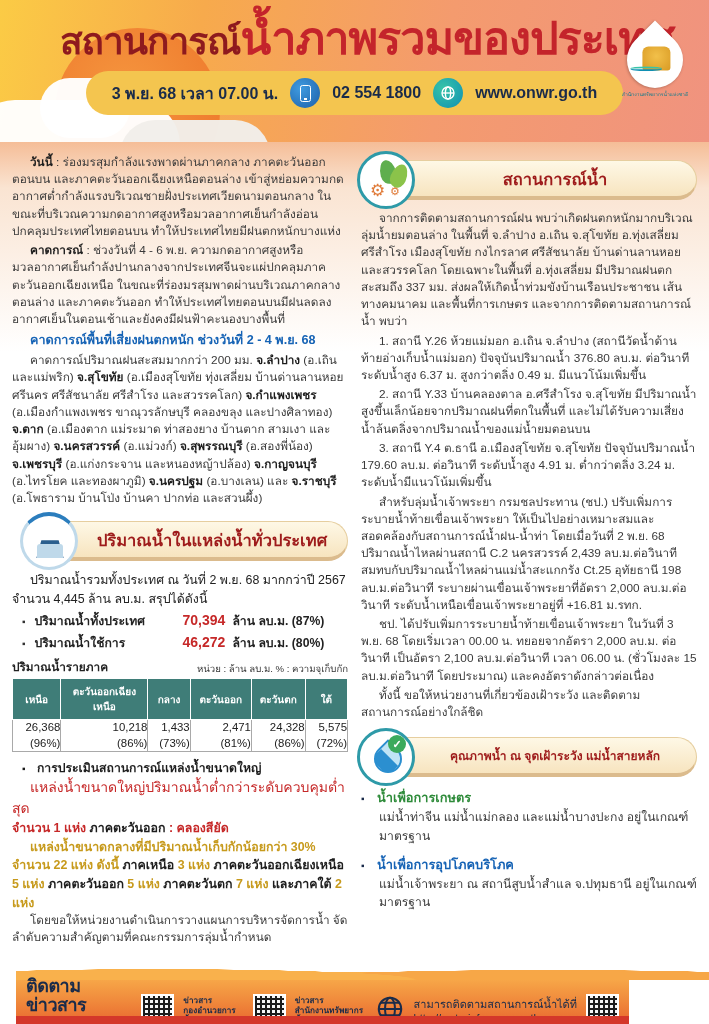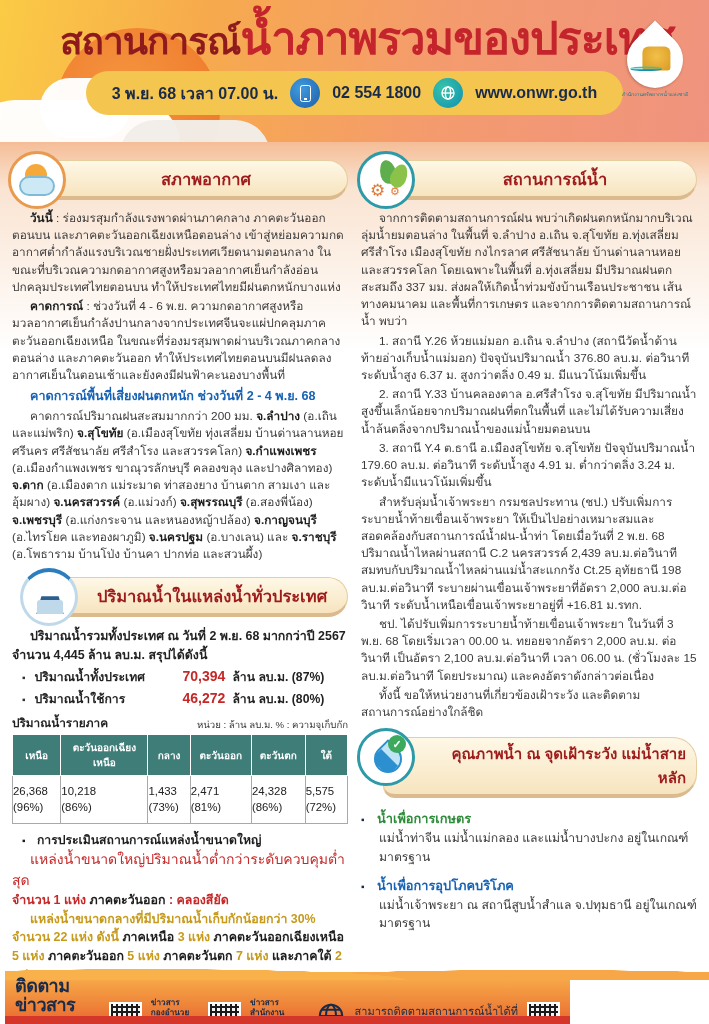--- a/index.html
+++ b/index.html
@@ -65,47 +65,47 @@
   .mini-check { position:absolute; right:6px; top:4px; width:18px; height:18px; border-radius:50%; background:#3BAA5C;
                 color:#fff; font-size:11px; font-weight:bold; display:flex; align-items:center; justify-content:center; }
 
   .para { font-size:11.8px; line-height:1.46; color:#3A3A3A; text-indent:18px; margin-bottom:2px; }
   .seg-n  { color:inherit; }
   .seg-b  { font-weight:bold; color:#1d1d1d; }
   .seg-r  { font-weight:bold; color:#C62828; }
   .seg-g  { font-weight:bold; color:#C79A1C; }
   .risk-title { font-size:12.6px; font-weight:bold; color:#1663B5; text-indent:18px; margin:2px 0; }
 
-  .intro { font-size:12.4px; line-height:1.5; color:#222; font-weight:700; text-indent:18px; margin:4px 0 2px; }
+  .intro { font-size:12.4px; line-height:1.5; color:#222; font-weight:400; text-indent:18px; margin:4px 0 2px; }
   .vb { display:flex; align-items:baseline; font-size:12.2px; color:#222; font-weight:600; margin:3px 0 3px 10px; }
   .vb .sq { color:#333; margin-right:9px; font-size:10px; }
   .vb .lbl { flex:0 0 148px; }
   .vb .val { color:#C62828; font-weight:bold; font-size:14px; margin-right:7px; }
   .table-meta { display:flex; justify-content:space-between; align-items:flex-end; margin:5px 0 2px; }
   .table-meta .lab { font-size:11.8px; font-weight:bold; color:#222; }
   .table-meta .unit { font-size:9.6px; color:#333; }
   table.region { width:100%; border-collapse:collapse; }
   table.region th { background:#3F7D78; color:#fff; font-size:10px; font-weight:bold; padding:5px 1px; border:1px solid #fff; }
-  table.region td { background:#fff; border:1px solid #A9A9A9; text-align:left; font-size:11.4px; color:#222; padding:8px 0; line-height:1.35; }
+  table.region td { background:#fff; border:1px solid #A9A9A9; text-align:right; font-size:11.4px; color:#222; padding:0 0; line-height:1.35; }
   .assess { margin-top:6px; }
   .assess-title { font-size:12.2px; font-weight:bold; color:#1d1d1d; }
   .assess-title .sq { font-size:10px; margin:0 8px 0 10px; }
   .line-red  { font-size:14px; font-weight:normal; color:#C62828; text-indent:18px; line-height:1.5; }
   .line-mix  { font-size:12.4px; line-height:1.5; color:#222; }
   .line-gold { font-size:12.4px; font-weight:bold; color:#C79A1C; text-indent:18px; line-height:1.5; }
 
   .wq-item { margin:7px 0 9px; }
   .wq-head { font-size:12.8px; font-weight:bold; }
   .wq-head .sq { color:#1A2B4A; font-size:10px; margin-right:9px; }
   .wq-head.blue  { color:#1663B5; }
   .wq-head.green { color:#2E8B3A; }
   .wq-detail { font-size:12.2px; line-height:1.5; color:#3A3A3A; margin-left:18px; }
 
   
-  .footer { position:absolute; left:5px; bottom:0; width:565px; height:52px;
+  .footer { position:absolute; left:16px; bottom:0; width:613px; height:52px;
             background:linear-gradient(180deg,#F9B14C 0%,#F08A3C 55%,#E9672F 100%); }
   .footer::before { content:""; position:absolute; left:0; top:-10px; width:709px; height:18px;
             background:radial-gradient(60% 100% at 20% 100%, #F9B14C 60%, transparent 61%),
                        radial-gradient(70% 100% at 75% 100%, #F7A747 55%, transparent 56%); }
   .footer-strip { position:absolute; left:0; bottom:0; width:100%; height:8px; background:#D4372A; }
   .footer-inner { position:relative; display:flex; align-items:center; gap:9px; padding:5px 10px 10px; color:#1A2B4A; }
   .f-head { font-size:18px; font-weight:bold; line-height:1.05; letter-spacing:-.5px; }
   .f-credit { font-size:9.8px; font-weight:bold; }
   .qr { width:33px; height:33px; flex:0 0 auto; border:2px solid #fff; background:
         repeating-linear-gradient(0deg,#1b1b1b 0 2px,transparent 2px 5px),
@@ -151,27 +151,20 @@
         <span class="logo-wave"></span>
       </div>
       <div class="logo-caption">สำนักงานทรัพยากรน้ำแห่งชาติ</div>
     </div>
   </div>
 
   <div class="main">
 
     <div class="col">
 
-      <div class="section">
-        <div class="badge weather-b">
-          <span class="mini-sun"></span>
-            <span class="mini-cloud"></span>
-        </div>
-        <div class="pill">สภาพอากาศ</div>
-      </div>
       <p class="para"><span class="seg-b">วันนี้</span><span class="seg-n"> : ร่องมรสุมกำลังแรงพาดผ่านภาคกลาง ภาคตะวันออกตอนบน และภาคตะวันออกเฉียงเหนือตอนล่าง เข้าสู่หย่อมความกดอากาศต่ำกำลังแรงบริเวณชายฝั่งประเทศเวียดนามตอนกลาง ในขณะที่บริเวณความกดอากาศสูงหรือมวลอากาศเย็นกำลังอ่อนปกคลุมประเทศไทยตอนบน ทำให้ประเทศไทยมีฝนตกหนักบางแห่ง</span></p>
       <p class="para"><span class="seg-b">คาดการณ์</span><span class="seg-n"> : ช่วงวันที่ 4 - 6 พ.ย. ความกดอากาศสูงหรือมวลอากาศเย็นกำลังปานกลางจากประเทศจีนจะแผ่ปกคลุมภาคตะวันออกเฉียงเหนือ ในขณะที่ร่องมรสุมพาดผ่านบริเวณภาคกลางตอนล่าง และภาคตะวันออก ทำให้ประเทศไทยตอนบนมีฝนลดลง อากาศเย็นในตอนเช้าและยังคงมีฝนฟ้าคะนองบางพื้นที่</span></p>
       <div class="risk-title">คาดการณ์พื้นที่เสี่ยงฝนตกหนัก ช่วงวันที่ 2 - 4 พ.ย. 68</div>
       <p class="para"><span class="seg-n">คาดการณ์ปริมาณฝนสะสมมากกว่า 200 มม. </span><span class="seg-b">จ.ลำปาง</span><span class="seg-n"> (อ.เถิน และแม่พริก) </span><span class="seg-b">จ.สุโขทัย</span><span class="seg-n"> (อ.เมืองสุโขทัย ทุ่งเสลี่ยม บ้านด่านลานหอย ศรีนคร ศรีสัชนาลัย ศรีสำโรง และสวรรคโลก) </span><span class="seg-b">จ.กำแพงเพชร</span><span class="seg-n"> (อ.เมืองกำแพงเพชร ขาณุวรลักษบุรี คลองขลุง และปางศิลาทอง) </span><span class="seg-b">จ.ตาก</span><span class="seg-n"> (อ.เมืองตาก แม่ระมาด ท่าสองยาง บ้านตาก สามเงา และอุ้มผาง) </span><span class="seg-b">จ.นครสวรรค์</span><span class="seg-n"> (อ.แม่วงก์) </span><span class="seg-b">จ.สุพรรณบุรี</span><span class="seg-n"> (อ.สองพี่น้อง) </span><span class="seg-b">จ.เพชรบุรี</span><span class="seg-n"> (อ.แก่งกระจาน และหนองหญ้าปล้อง) </span><span class="seg-b">จ.กาญจนบุรี</span><span class="seg-n"> (อ.ไทรโยค และทองผาภูมิ) </span><span class="seg-b">จ.นครปฐม</span><span class="seg-n"> (อ.บางเลน) และ </span><span class="seg-b">จ.ราชบุรี</span><span class="seg-n"> (อ.โพธาราม บ้านโป่ง บ้านคา ปากท่อ และสวนผึ้ง)</span></p>
 
       <div class="section" style="margin-top:14px;margin-left:12px;">
         <div class="badge dam-b">
           <span class="mini-dam"></span>
             <span class="mini-dam2"></span>
         </div>
@@ -267,21 +260,21 @@
       <p class="para">3. สถานี Y.4 ต.ธานี อ.เมืองสุโขทัย จ.สุโขทัย ปัจจุบันปริมาณน้ำ 179.60 ลบ.ม. ต่อวินาที ระดับน้ำสูง 4.91 ม. ต่ำกว่าตลิ่ง 3.24 ม. ระดับน้ำมีแนวโน้มเพิ่มขึ้น</p>
       <p class="para">สำหรับลุ่มน้ำเจ้าพระยา กรมชลประทาน (ชป.) ปรับเพิ่มการระบายน้ำท้ายเขื่อนเจ้าพระยา ให้เป็นไปอย่างเหมาะสมและสอดคล้องกับสถานการณ์น้ำฝน-น้ำท่า โดยเมื่อวันที่ 2 พ.ย. 68 ปริมาณน้ำไหลผ่านสถานี C.2 นครสวรรค์ 2,439 ลบ.ม.ต่อวินาที สมทบกับปริมาณน้ำไหลผ่านแม่น้ำสะแกกรัง Ct.25 อุทัยธานี 198 ลบ.ม.ต่อวินาที ระบายผ่านเขื่อนเจ้าพระยาที่อัตรา 2,000 ลบ.ม.ต่อวินาที ระดับน้ำเหนือเขื่อนเจ้าพระยาอยู่ที่ +16.81 ม.รทก.</p>
       <p class="para">ชป. ได้ปรับเพิ่มการระบายน้ำท้ายเขื่อนเจ้าพระยา ในวันที่ 3 พ.ย. 68 โดยเริ่มเวลา 00.00 น. ทยอยจากอัตรา 2,000 ลบ.ม. ต่อวินาที เป็นอัตรา 2,100 ลบ.ม.ต่อวินาที เวลา 06.00 น. (ชั่วโมงละ 15 ลบ.ม.ต่อวินาที โดยประมาณ) และคงอัตราดังกล่าวต่อเนื่อง</p>
       <p class="para">ทั้งนี้ ขอให้หน่วยงานที่เกี่ยวข้องเฝ้าระวัง และติดตามสถานการณ์อย่างใกล้ชิด</p>
 
       <div class="section" style="margin-top:16px;">
         <div class="badge drop-b">
           <span class="mini-drop"></span>
             <span class="mini-check">✓</span>
         </div>
-        <div class="pill" style="font-size:15px;text-align:right;">คุณภาพน้ำ ณ จุดเฝ้าระวัง แม่น้ำสายหลัก</div>
+        <div class="pill" style="font-size:12px;">คุณภาพน้ำ ณ จุดเฝ้าระวัง แม่น้ำสายหลัก</div>
       </div>
 
       <div class="wq-item">
         <div class="wq-head green">
           <span class="sq">▪</span>
           <span>น้ำเพื่อการเกษตร</span>
         </div>
         <div class="wq-detail">แม่น้ำท่าจีน แม่น้ำแม่กลอง และแม่น้ำบางปะกง อยู่ในเกณฑ์มาตรฐาน</div>
       </div>
       <div class="wq-item">

